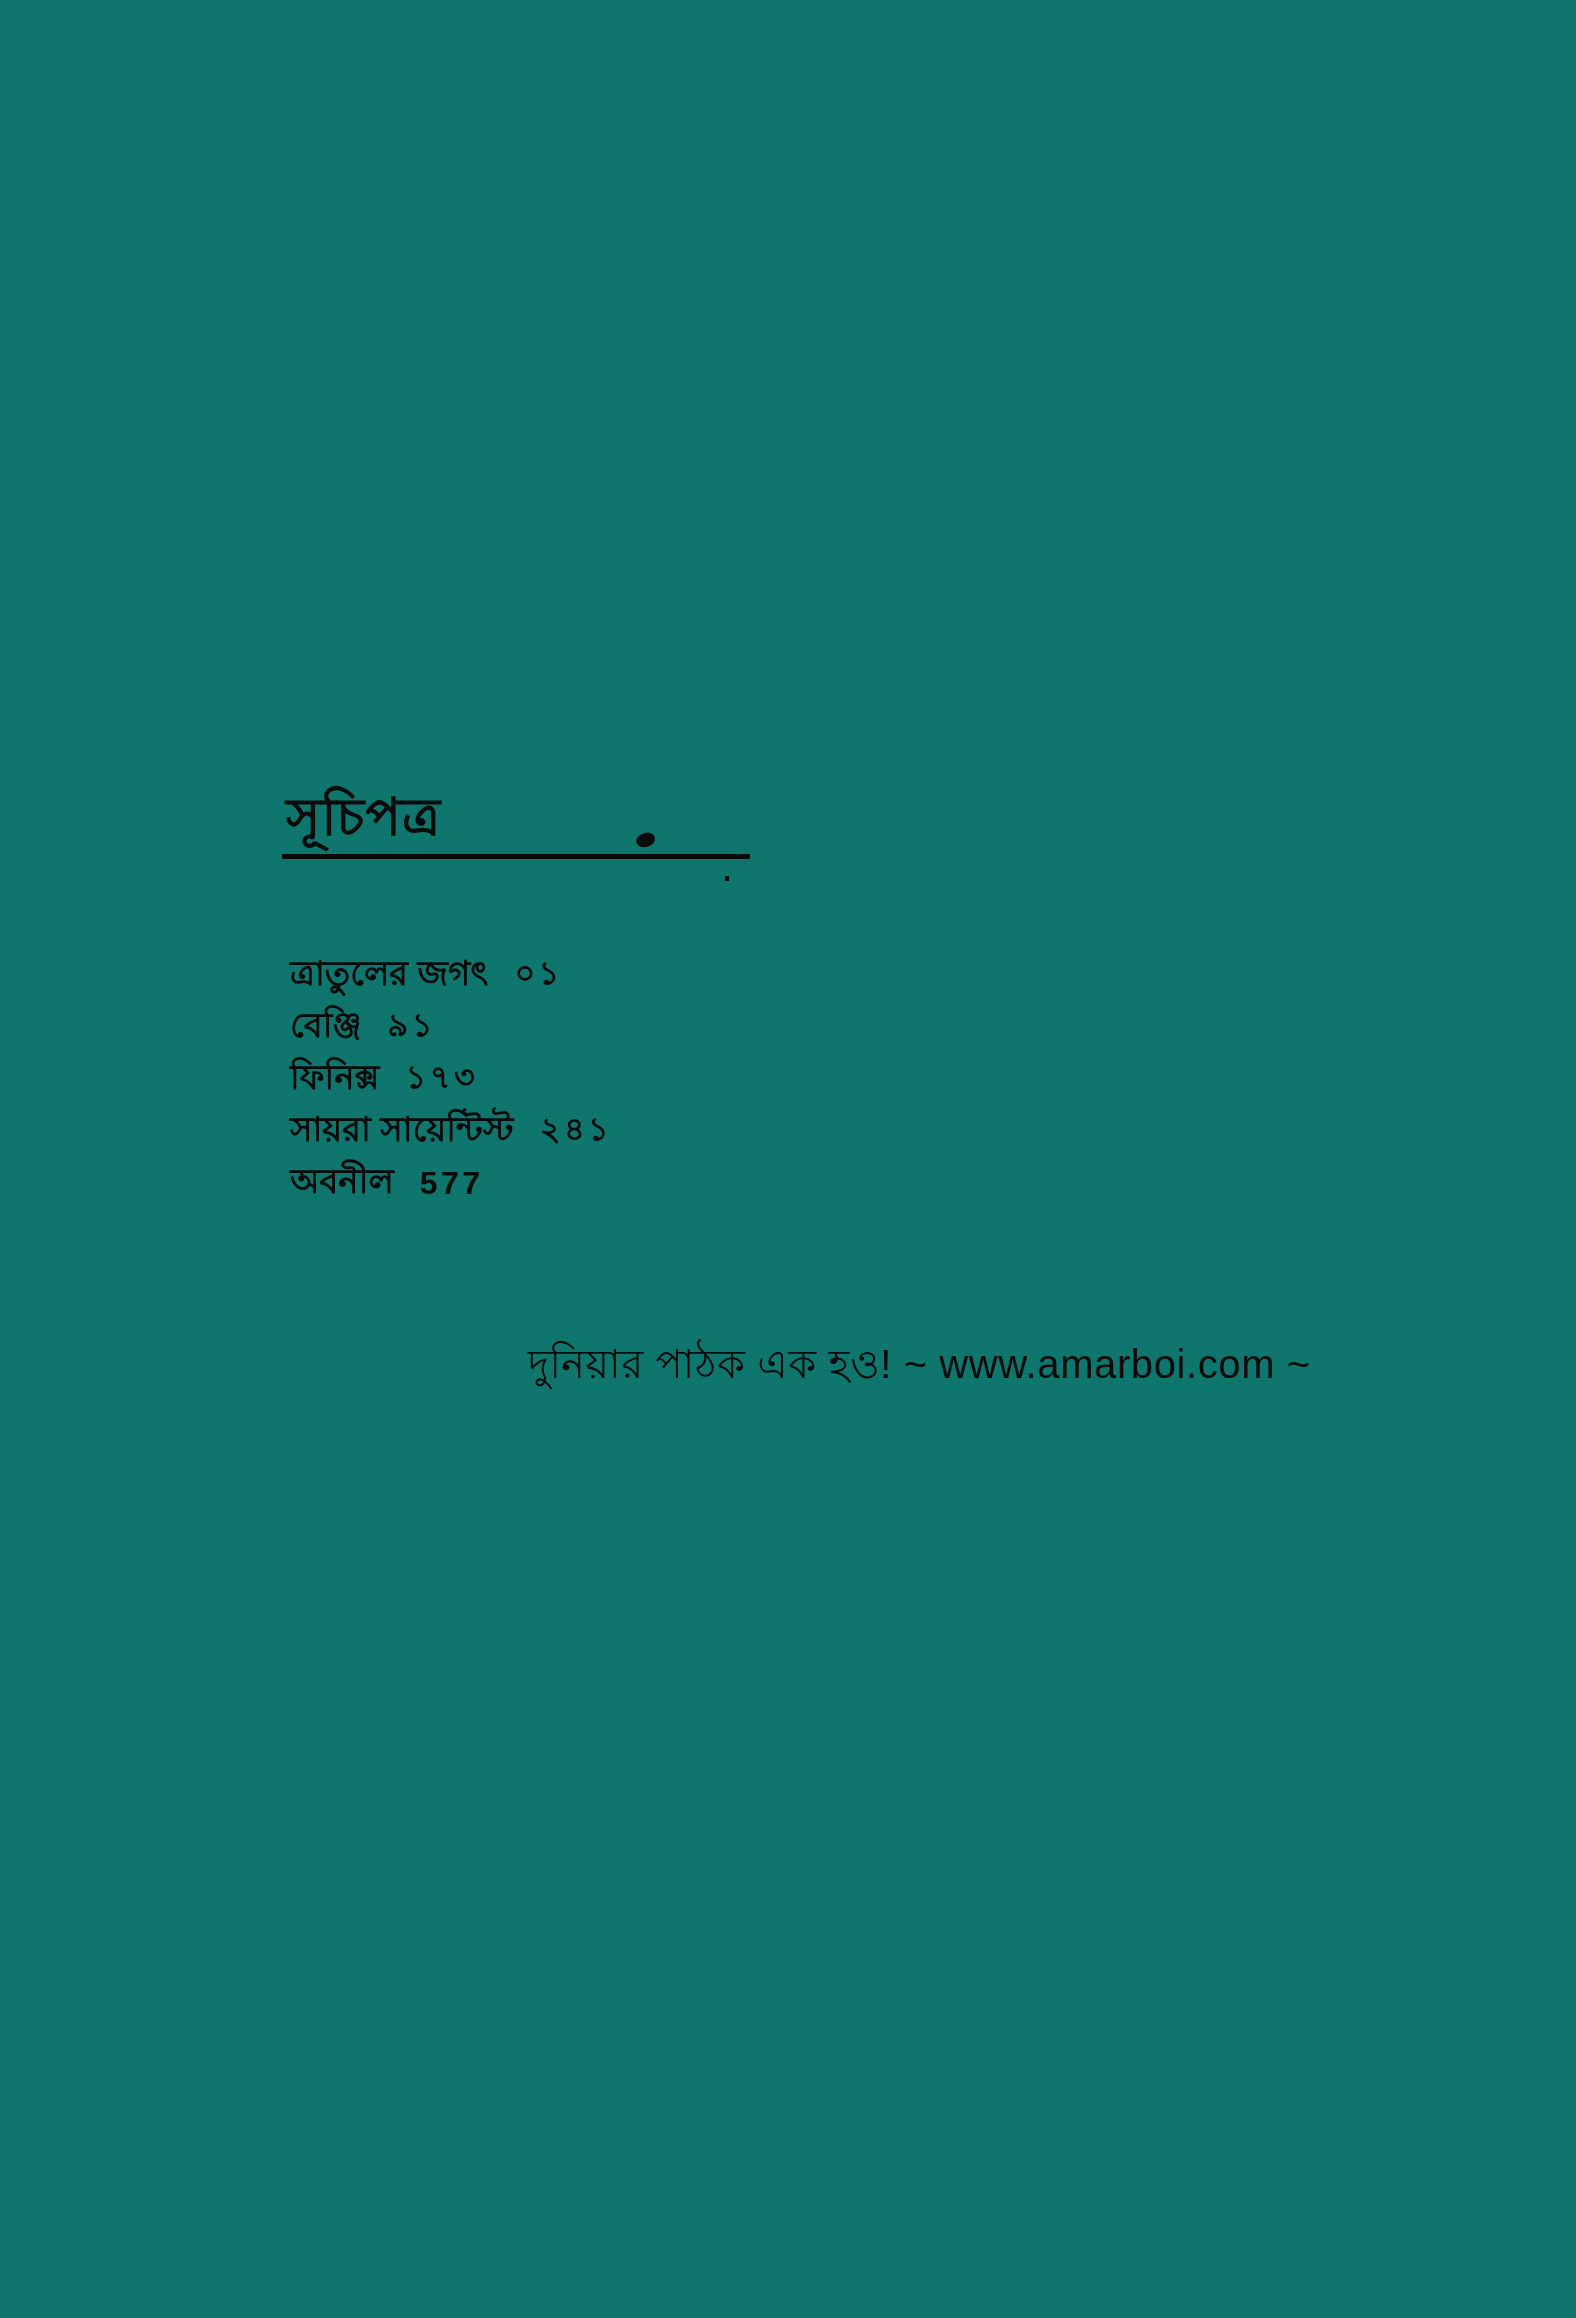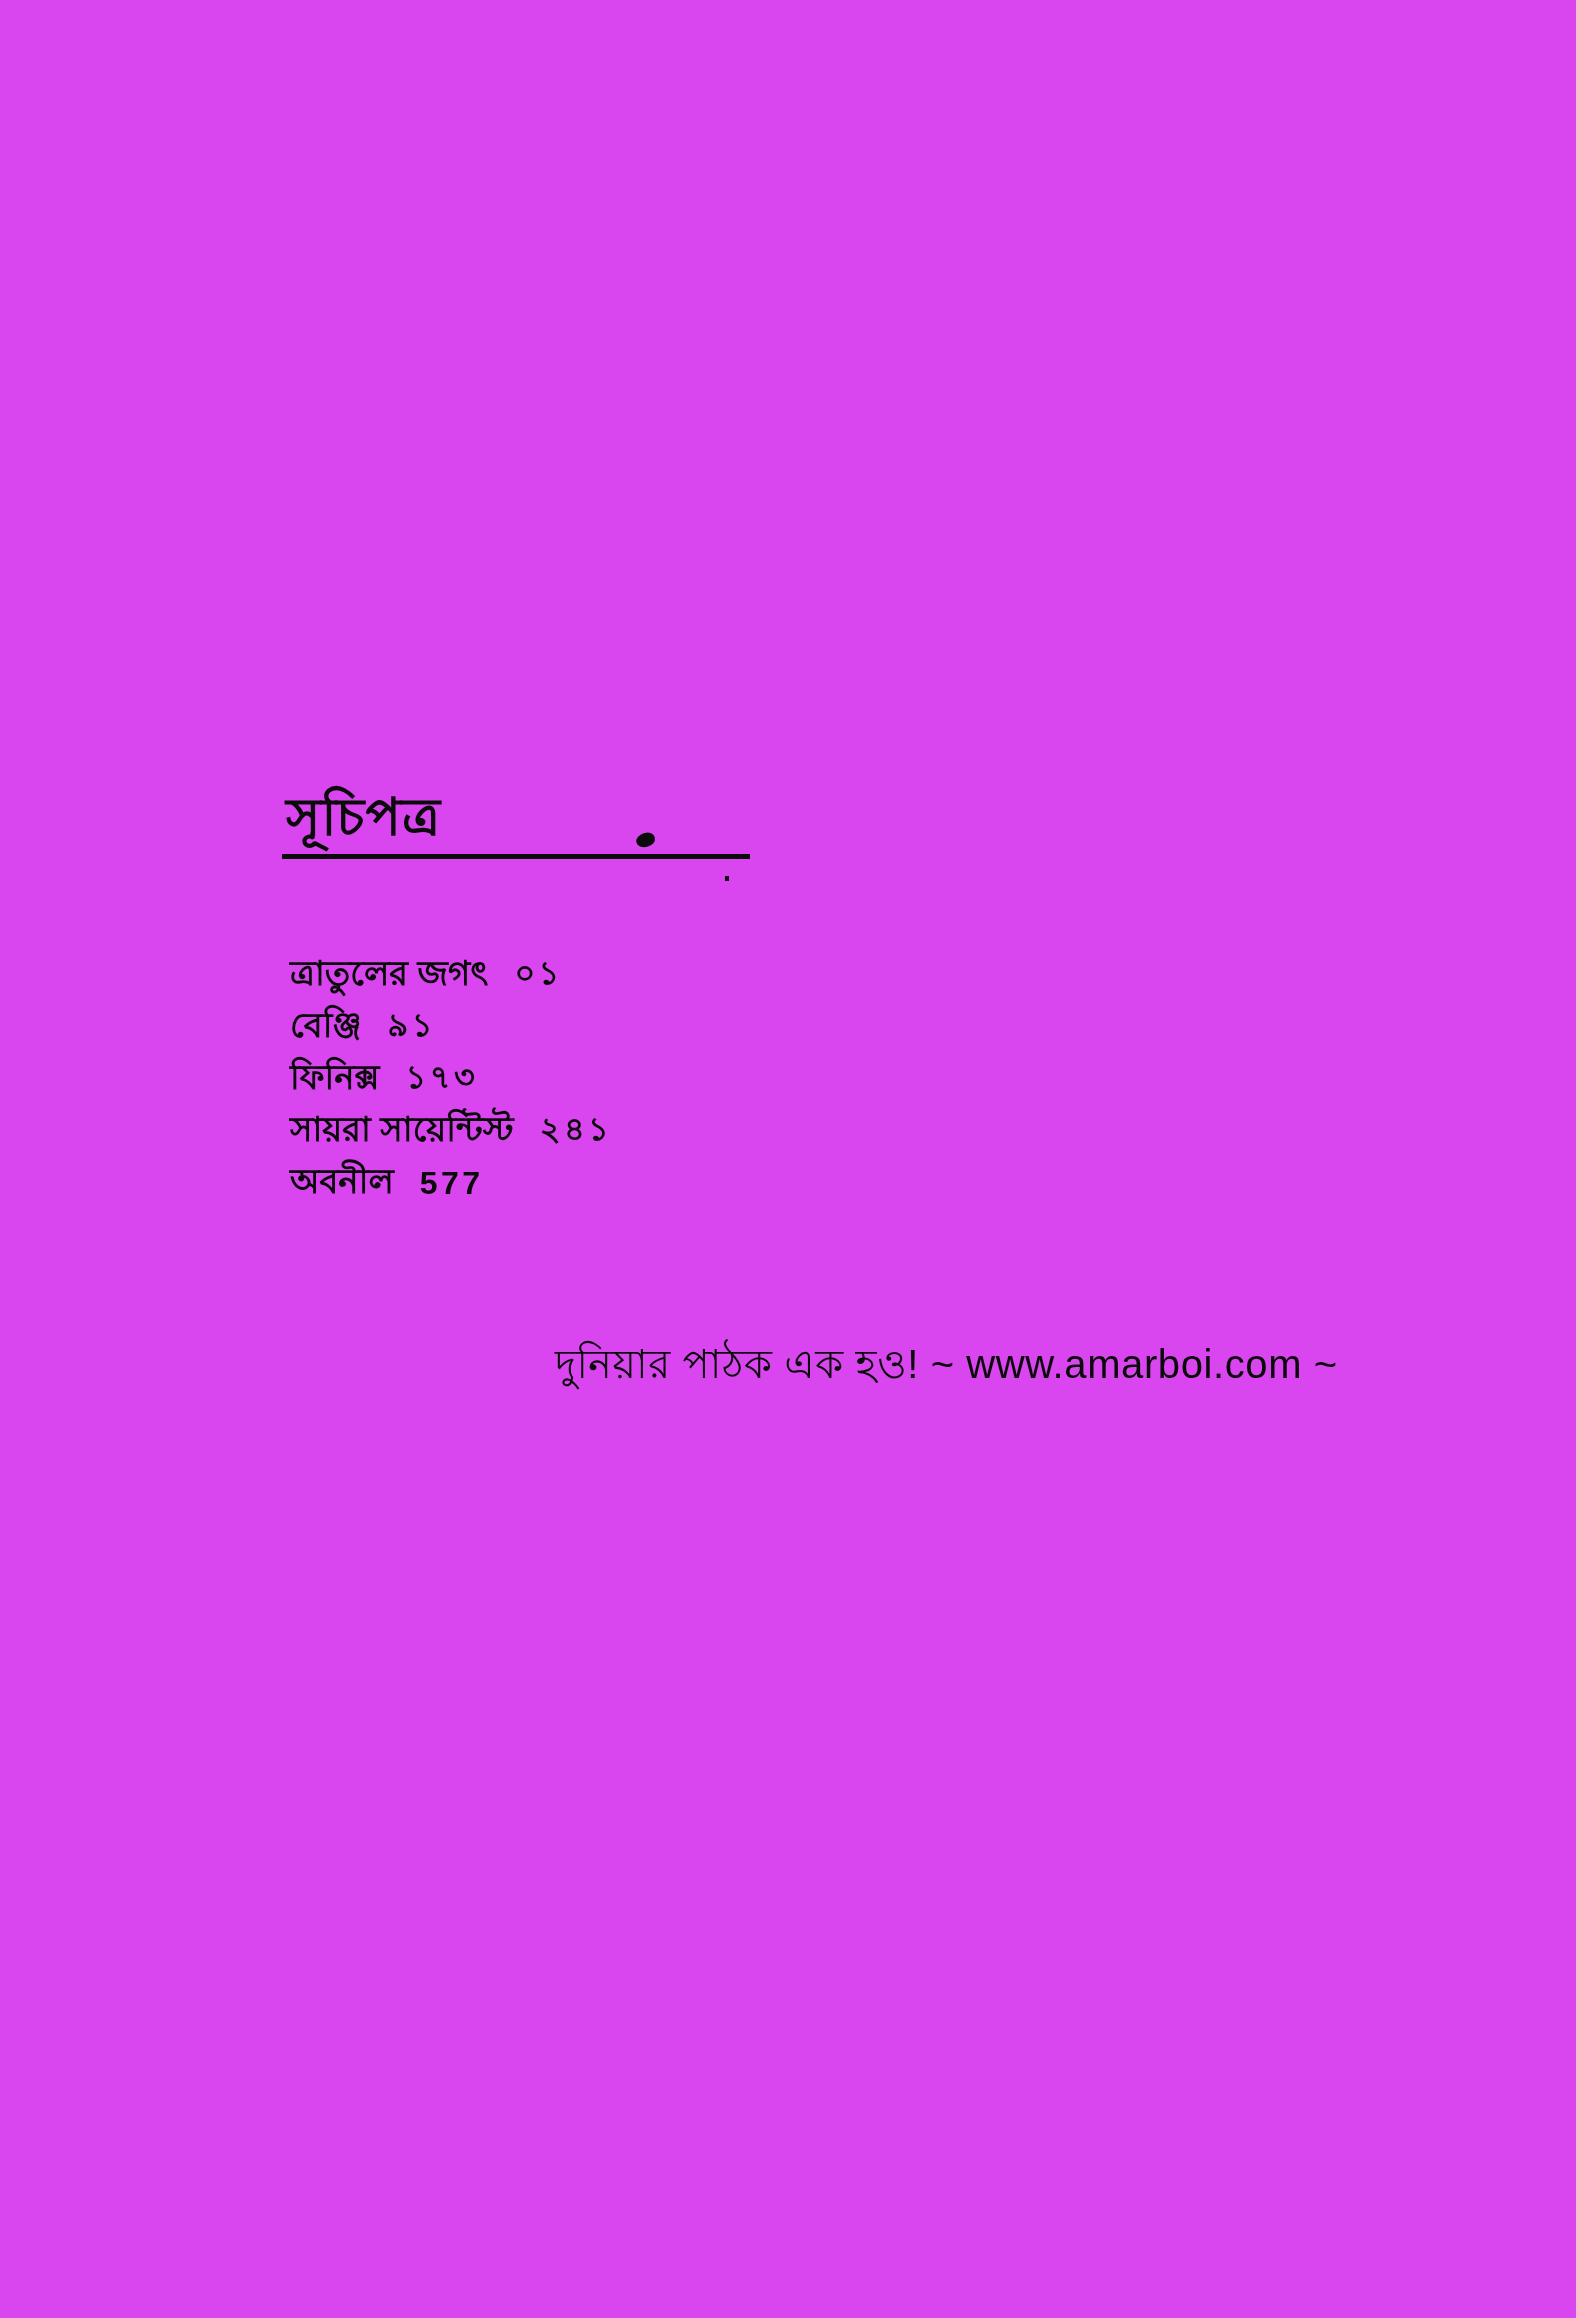--- a/index.html
+++ b/index.html
@@ -11,21 +11,21 @@
     height: 2319px;
     position: relative;
     background: #ffffff;
     font-family: "Liberation Sans", sans-serif;
     color: #0b0b0b;
     overflow: hidden;
   }
   .scan-page {
     position: absolute;
     inset: 0;
-    background: #d946ef;
+    background: #0f766e;
   }
   .toc-title {
     position: absolute;
     left: 286px;
     top: 777px;
     font-size: 52px;
     font-weight: bold;
     color: #0b0b0b;
     letter-spacing: 1.1px;
     white-space: nowrap;
@@ -76,21 +76,21 @@
   }
   .toc-page {
     font-size: 32px;
     font-weight: bold;
     color: #0b0b0b;
     margin-left: 26px;
     letter-spacing: 3.4px;
   }
   .watermark {
     position: absolute;
-    left: 555px;
+    left: 528px;
     top: 1333px;
     font-size: 40px;
     font-weight: normal;
     color: #0b0b0b;
     white-space: nowrap;
     z-index: 5;
     letter-spacing: 0.6px;
   }
 </style>
 </head>

